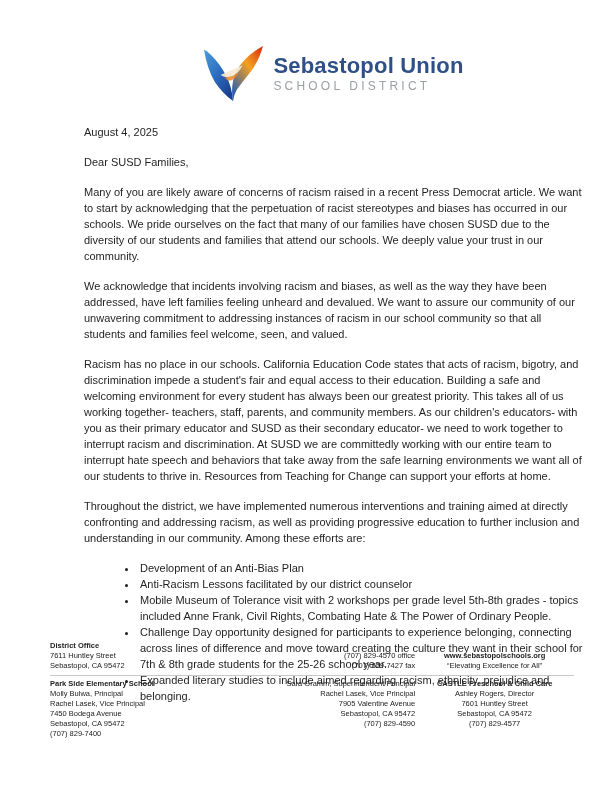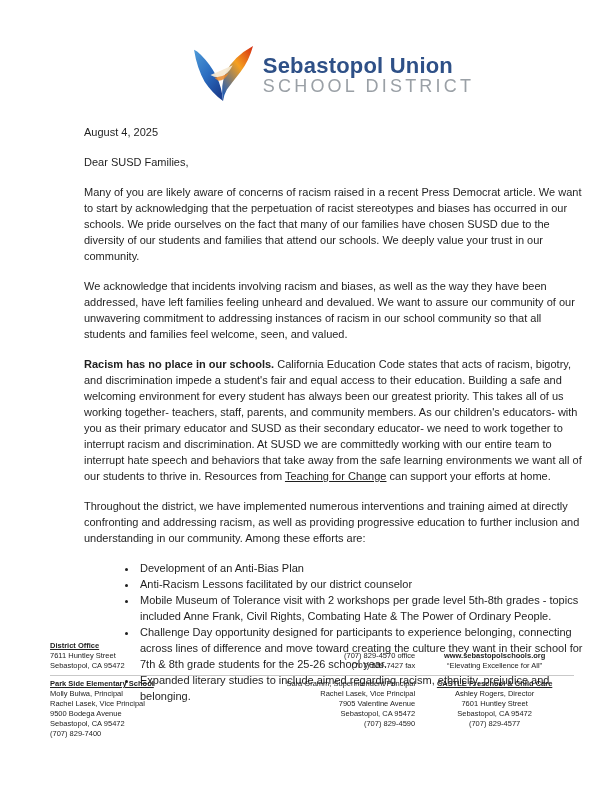--- a/index.html
+++ b/index.html
@@ -25,38 +25,37 @@
   .logo-mark { width: 62px; height: 58px; flex: 0 0 auto; }
   .logo-text { display: flex; flex-direction: column; }
   .logo-name {
     font-size: 22px;
     font-weight: 700;
     color: #2e5087;
     letter-spacing: 0.2px;
     line-height: 24px;
   }
   .logo-sub {
-    font-size: 18px;
+    font-size: 12px;
     font-weight: 400;
     color: #9aa0a6;
     letter-spacing: 3.2px;
     line-height: 16px;
   }
   
   .letter {
     padding: 20px 36px 0 36px;
     font-size: 11px;
     line-height: 16px;
     color: #1f1f1f;
   }
   .letter p { margin: 0 0 14px 0; }
-  .letter .lead-bold { font-weight: 700; }
+  .letter .lead-bold { font-weight: 400; }
   .letter a.inline-link {
     color: inherit;
-    text-decoration: underline;
     cursor: pointer;
   }
   .letter ul {
     margin: 0;
     padding: 0 0 0 54px;
     list-style: disc;
   }
   .letter ul li { margin: 0; padding-left: 2px; }
   
   .footer {
@@ -69,21 +68,21 @@
     color: #222222;
   }
   .footer .row {
     display: grid;
     grid-template-columns: 1.05fr 1.25fr 1fr;
   }
   .footer .col-left   { text-align: left; }
   .footer .col-center { text-align: right; }
   .footer .col-right  { text-align: center; }
   .footer .pad-top    { padding-top: 10px; }
-  .footer .bold       { font-weight: 700; text-decoration: underline; }
+  .footer .bold       { font-weight: 700; }
   .footer .divider {
     border: none;
     border-top: 1px solid #c9c9c9;
     margin: 4px 0 3px 0;
   }
   .footer a.site-link { color: inherit; text-decoration: none; font-weight: 700; }
 </style>
 </head>
 <body>
 
@@ -155,21 +154,21 @@
       </div>
     </div>
 
     <hr class="divider">
 
     <div class="row">
       <div class="col-left">
         <div class="bold">Park Side Elementary School</div>
         <div>Molly Bulwa, Principal</div>
         <div>Rachel Lasek, Vice Principal</div>
-        <div>9500 Bodega Avenue</div>
+        <div>7450 Bodega Avenue</div>
         <div>Sebastopol, CA 95472</div>
         <div>(707) 829-7400</div>
       </div>
       <div class="col-center">
         <div>Sara Gramm, Superintendent/Principal</div>
         <div>Rachel Lasek, Vice Principal</div>
         <div>7905 Valentine Avenue</div>
         <div>Sebastopol, CA 95472</div>
         <div>(707) 829-4590</div>
       </div>

